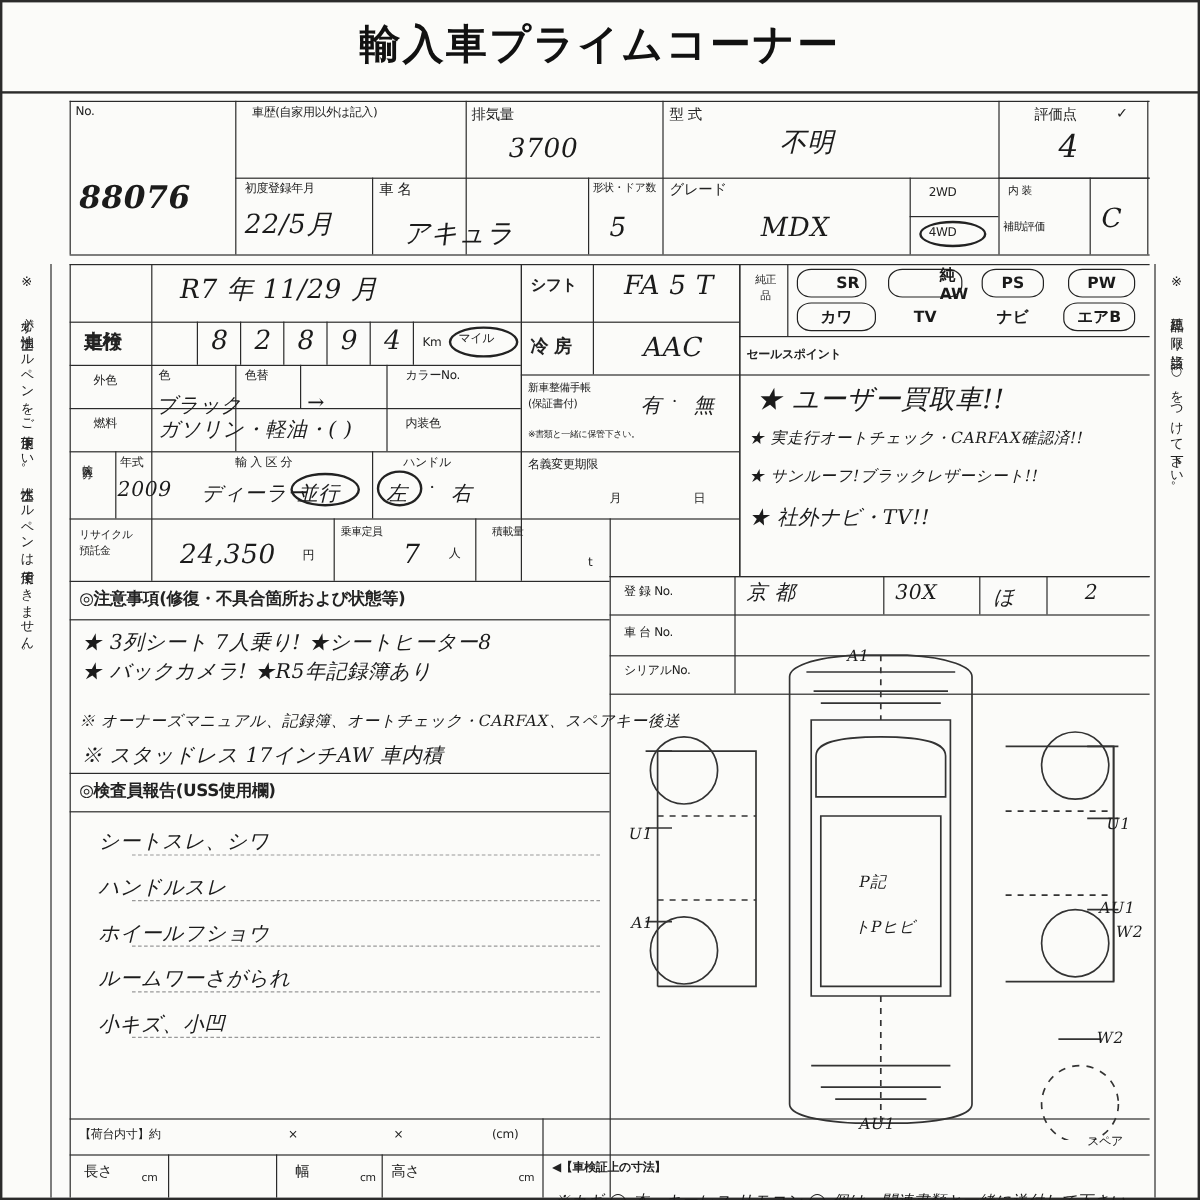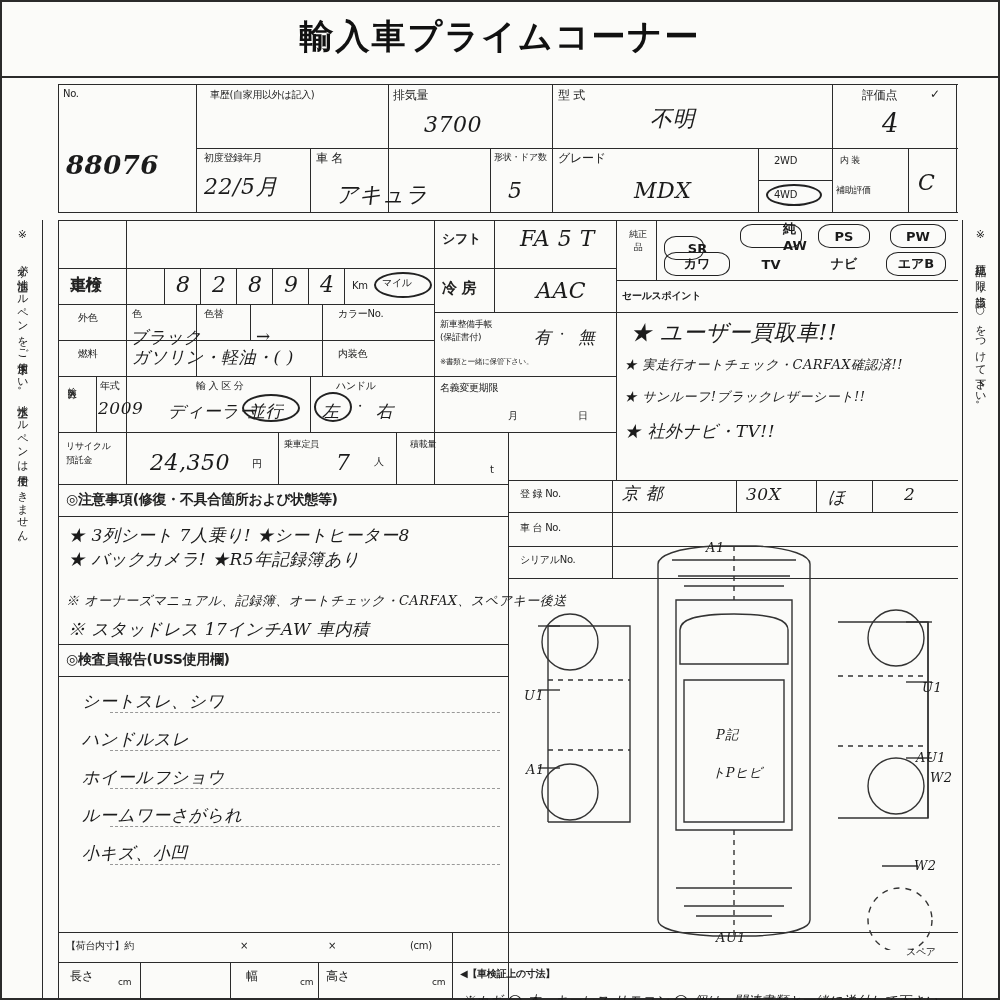--- a/index.html
+++ b/index.html
@@ -178,20 +178,21 @@
   <div class="ln v" style="left:196px;top:304px;height:72px;"></div>
   <div class="ln v" style="left:250px;top:304px;height:36px;"></div>
   <div class="ln v" style="left:322px;top:304px;height:72px;"></div>
   <div class="ln v" style="left:310px;top:376px;height:56px;"></div>
   <div class="ln v" style="left:434px;top:220px;height:264px;"></div>
   <div class="ln v" style="left:278px;top:432px;height:52px;"></div>
   <div class="ln v" style="left:396px;top:432px;height:52px;"></div>
   <div class="ln v" style="left:508px;top:432px;height:566px;"></div>
 
   <div class="lab b" style="left:70px;top:236px;font-size:16px;margin-top:40px;">車検</div>
+  <div class="hw mid" style="left:150px;top:226px;">R7 年 11/29 月</div>
 
   <div class="lab b" style="left:70px;top:276px;font-size:16px;">走行</div>
   <div class="ln v" style="left:164px;top:268px;height:36px;"></div>
   <div class="ln v" style="left:200px;top:268px;height:36px;"></div>
   <div class="ln v" style="left:236px;top:268px;height:36px;"></div>
   <div class="ln v" style="left:272px;top:268px;height:36px;"></div>
   <div class="ln v" style="left:308px;top:268px;height:36px;"></div>
   <div class="ln v" style="left:344px;top:268px;height:36px;"></div>
   <div class="hw mid" style="left:176px;top:272px;">8</div>
   <div class="hw mid" style="left:212px;top:272px;">2</div>
@@ -301,21 +302,21 @@
   <div class="lab sm" style="left:508px;top:410px;">月</div>
   <div class="lab sm" style="left:578px;top:410px;">日</div>
 
   <div class="ln v" style="left:616px;top:220px;height:260px;"></div>
   <div class="ln h" style="left:616px;top:280px;width:342px;"></div>
   <div class="ln h" style="left:616px;top:312px;width:342px;"></div>
   <div class="ln v" style="left:656px;top:220px;height:60px;"></div>
 
   <div class="lab xs" style="left:622px;top:228px;line-height:1.4;text-align:center;width:32px;">純正<br>品</div>
 
-  <div class="partbox" style="left:664px;top:236px;width:40px;height:24px;padding-left:27px;">SR</div>
+  <div class="partbox" style="left:664px;top:224px;width:58px;height:24px;padding-left:27px;">SR</div>
   <div class="partbox" style="left:740px;top:224px;width:62px;height:24px;padding-left:48px;">純AW</div>
   <div class="partbox" style="left:818px;top:224px;width:52px;height:24px;">PS</div>
   <div class="partbox" style="left:890px;top:224px;width:56px;height:24px;">PW</div>
 
   <div class="partbox" style="left:664px;top:252px;width:66px;height:24px;">カワ</div>
   <div class="plain" style="left:740px;top:252px;width:62px;height:24px;">TV</div>
   <div class="plain" style="left:818px;top:252px;width:52px;height:24px;">ナビ</div>
   <div class="partbox" style="left:886px;top:252px;width:60px;height:24px;">エアB</div>
 
   <div class="lab sm b" style="left:622px;top:290px;">セールスポイント</div>

